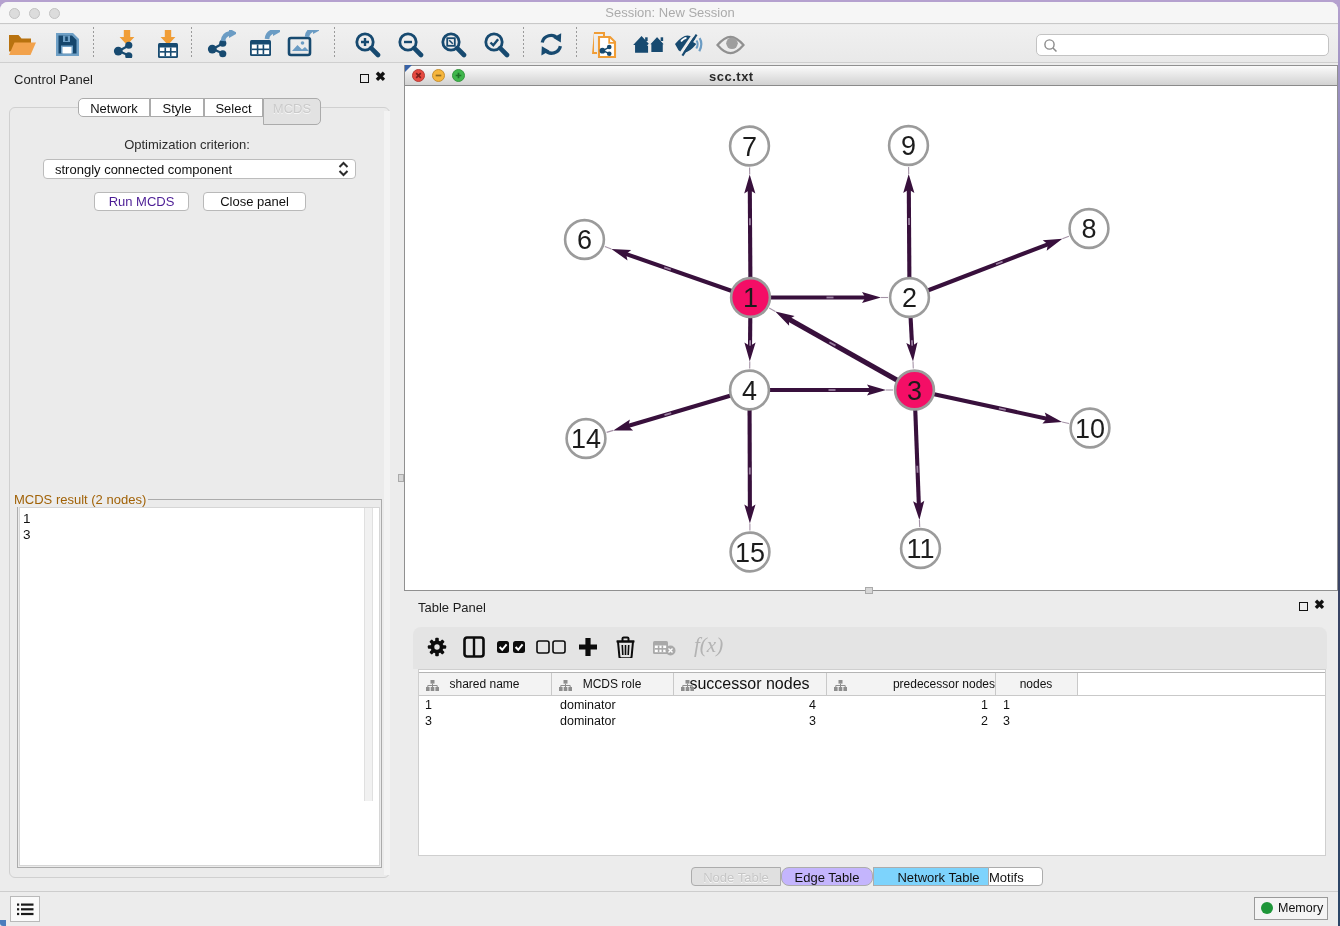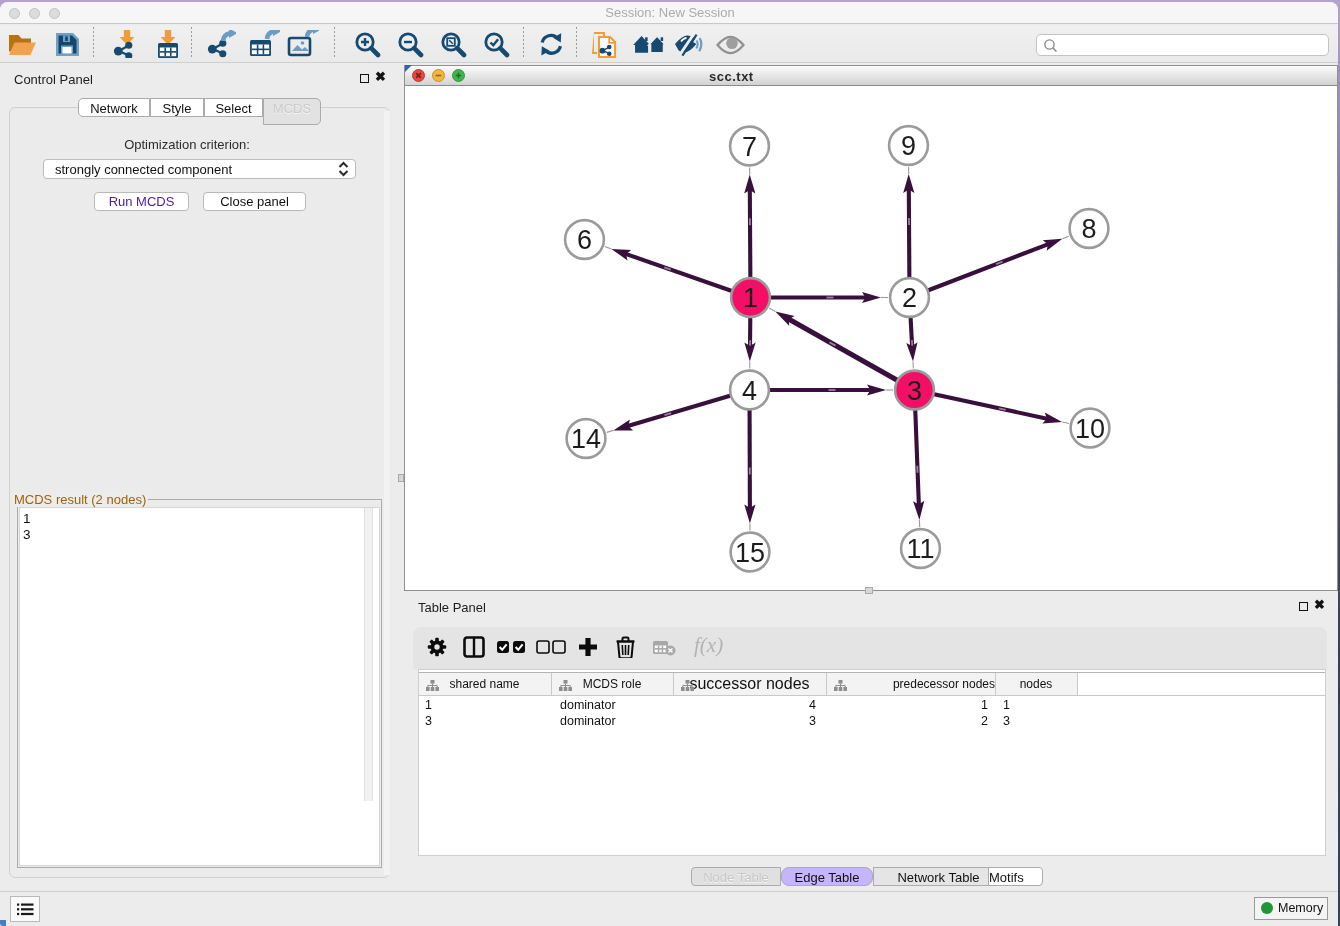--- a/index.html
+++ b/index.html
@@ -359,21 +359,21 @@
 <div style="position:absolute;left:700px;top:697px;width:116px;height:16px;font-size:12.5px;color:#111;line-height:16px;text-align:right">4</div>
 <div style="position:absolute;left:850px;top:697px;width:138px;height:16px;font-size:12.5px;color:#111;line-height:16px;text-align:right">1</div>
 <div style="position:absolute;left:1003px;top:697px;width:40px;height:16px;font-size:12.5px;color:#111;line-height:16px;text-align:left">1</div>
 <div style="position:absolute;left:425px;top:713px;width:60px;height:16px;font-size:12.5px;color:#111;line-height:16px;text-align:left">3</div>
 <div style="position:absolute;left:560px;top:713px;width:100px;height:16px;font-size:12.5px;color:#111;line-height:16px;text-align:left">dominator</div>
 <div style="position:absolute;left:700px;top:713px;width:116px;height:16px;font-size:12.5px;color:#111;line-height:16px;text-align:right">3</div>
 <div style="position:absolute;left:850px;top:713px;width:138px;height:16px;font-size:12.5px;color:#111;line-height:16px;text-align:right">2</div>
 <div style="position:absolute;left:1003px;top:713px;width:40px;height:16px;font-size:12.5px;color:#111;line-height:16px;text-align:left">3</div>
 <div style="position:absolute;left:692px;top:867px;width:90px;height:19px;background:#e0e0e0;border:1px solid #acacac;border-radius:4px 0 0 4px;margin-left:-1px;font-size:13px;color:#c6c6c6;text-shadow:0 1px 0 #f8f8f8;text-align:center;line-height:19px">Node Table</div>
 <div style="position:absolute;left:782px;top:867px;width:92px;height:19px;background:#c4b5fd;border:1px solid #acacac;border-radius:8px;margin-left:-1px;font-size:13px;color:#111;text-align:center;line-height:19px">Edge Table</div>
-<div style="position:absolute;left:874px;top:867px;width:131px;height:19px;background:#e5e5e5;border:1px solid #acacac;border-radius:0;margin-left:-1px;font-size:13px;color:#111;text-align:center;line-height:19px">Network Table</div>
+<div style="position:absolute;left:874px;top:867px;width:131px;height:19px;background:#7dd3fc;border:1px solid #acacac;border-radius:0;margin-left:-1px;font-size:13px;color:#111;text-align:center;line-height:19px">Network Table</div>
 <div style="position:absolute;left:989px;top:867px;width:55px;height:19px;background:#fff;border:1px solid #acacac;border-radius:0 4px 4px 0;margin-left:-1px;font-size:13px;color:#111;text-align:left;line-height:19px">Motifs</div>
 
 <div class="a" style="left:0;top:891px;width:1338px;height:1px;background:#cdcdcd"></div>
 <div class="a" style="left:10px;top:896px;width:30px;height:26px;background:#fafafa;border:1px solid #b9b9b9"></div>
 <svg class="a" style="left:17px;top:903px" width="17" height="13" viewBox="0 0 17 13">
     <g fill="#1a1a1a">
       <rect x="0" y="0.5" width="2.2" height="2.2"></rect>
       <rect x="0" y="5.2" width="2.2" height="2.2"></rect>
       <rect x="0" y="9.9" width="2.2" height="2.2"></rect>
       <rect x="4" y="0.5" width="12.5" height="2.2"></rect>

